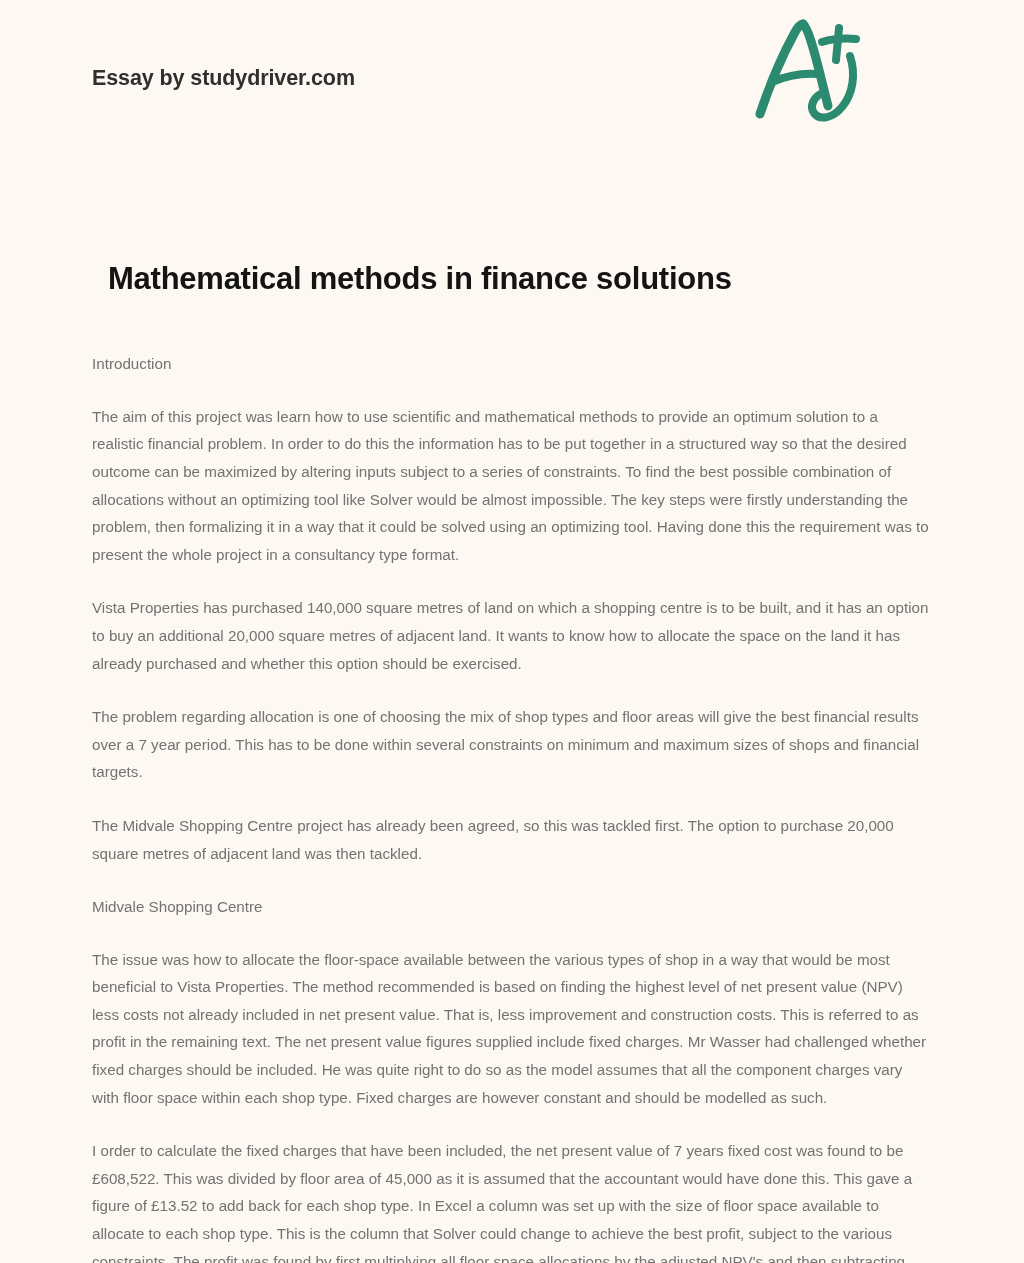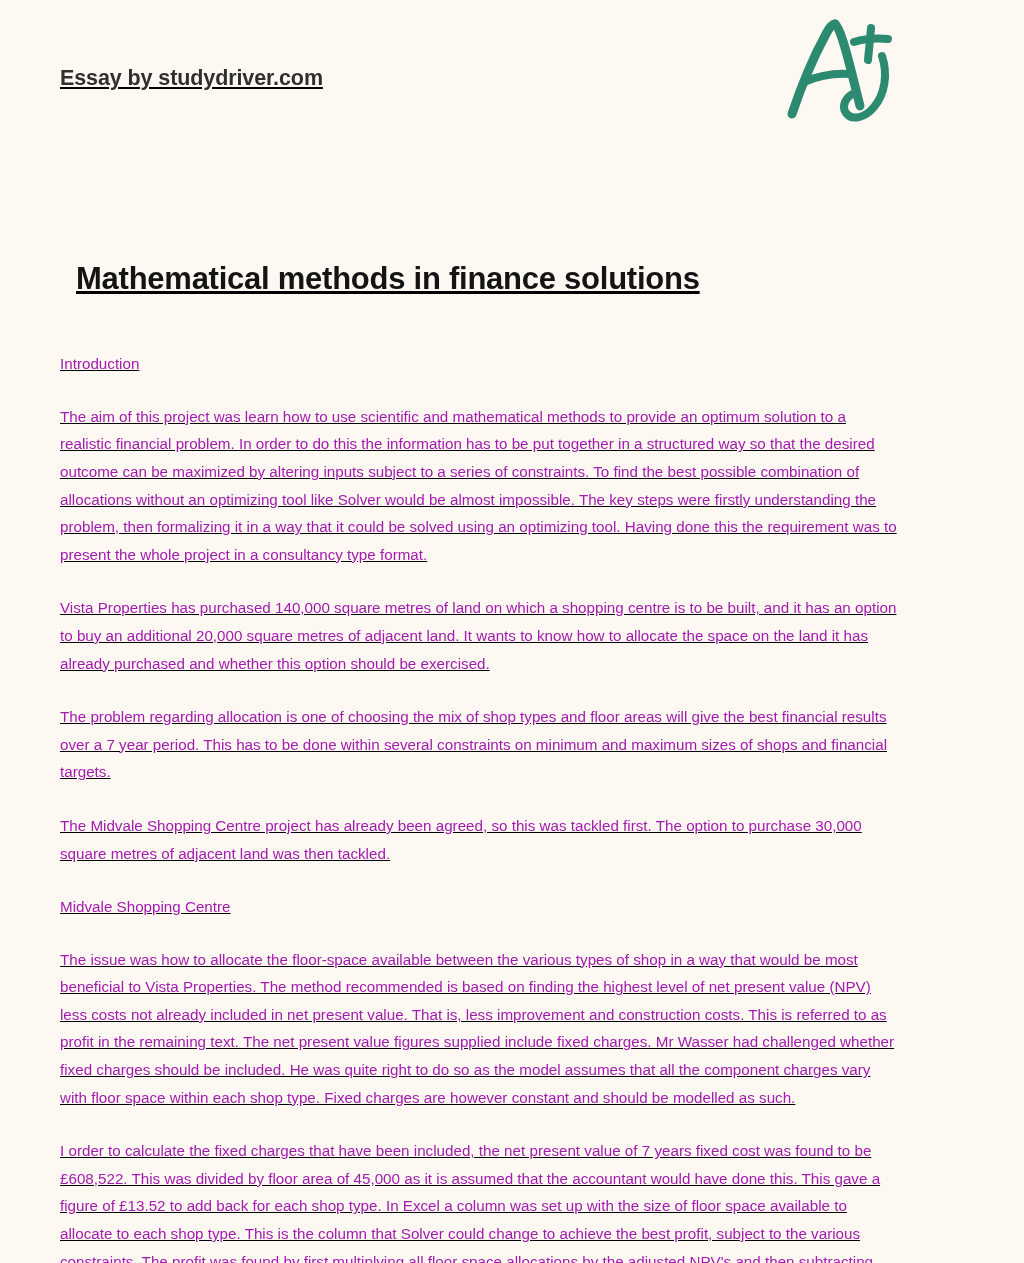--- a/index.html
+++ b/index.html
@@ -13,22 +13,21 @@
     font-family: "Liberation Sans", sans-serif;
     overflow: hidden;
     position: relative;
   }
 
   .page {
     position: relative;
     width: 1024px;
     height: 1263px;
     box-sizing: border-box;
-    padding: 0 60px;
-    text-decoration: underline;
+    padding: 0 92px;
   }
 
   
   .header {
     position: relative;
     padding-top: 66px;
     height: 118px;
     box-sizing: border-box;
   }
 
@@ -75,21 +74,21 @@
   }
 
   
   .body-content {
     padding-top: 37px;
   }
 
   .section-heading,
   .para {
     font-size: 15.2px;
-    color: #a21caf;
+    color: #737373;
     line-height: 27.6px;
     margin: 0 0 26px 0;
     text-align: left;
     max-width: 840px;
   }
 
   .section-heading {
     margin-bottom: 25px;
   }
 
@@ -126,19 +125,19 @@
     </div>
   </div>
 
   <h1 class="doc-title">Mathematical methods in finance solutions</h1>
 
   <div class="body-content" id="body-content">
       <p class="section-heading">Introduction</p>
       <p class="para">The aim of this project was learn how to use scientific and mathematical methods to provide an optimum solution to a realistic financial problem. In order to do this the information has to be put together in a structured way so that the desired outcome can be maximized by altering inputs subject to a series of constraints. To find the best possible combination of allocations without an optimizing tool like Solver would be almost impossible. The key steps were firstly understanding the problem, then formalizing it in a way that it could be solved using an optimizing tool. Having done this the requirement was to present the whole project in a consultancy type format.</p>
       <p class="para">Vista Properties has purchased 140,000 square metres of land on which a shopping centre is to be built, and it has an option to buy an additional 20,000 square metres of adjacent land. It wants to know how to allocate the space on the land it has already purchased and whether this option should be exercised.</p>
       <p class="para">The problem regarding allocation is one of choosing the mix of shop types and floor areas will give the best financial results over a 7 year period. This has to be done within several constraints on minimum and maximum sizes of shops and financial targets.</p>
-      <p class="para">The Midvale Shopping Centre project has already been agreed, so this was tackled first. The option to purchase 30,000 square metres of adjacent land was then tackled.</p>
+      <p class="para">The Midvale Shopping Centre project has already been agreed, so this was tackled first. The option to purchase 20,000 square metres of adjacent land was then tackled.</p>
       <p class="section-heading">Midvale Shopping Centre</p>
       <p class="para">The issue was how to allocate the floor-space available between the various types of shop in a way that would be most beneficial to Vista Properties. The method recommended is based on finding the highest level of net present value (NPV) less costs not already included in net present value. That is, less improvement and construction costs. This is referred to as profit in the remaining text. The net present value figures supplied include fixed charges. Mr Wasser had challenged whether fixed charges should be included. He was quite right to do so as the model assumes that all the component charges vary with floor space within each shop type. Fixed charges are however constant and should be modelled as such.</p>
       <p class="para">I order to calculate the fixed charges that have been included, the net present value of 7 years fixed cost was found to be £608,522. This was divided by floor area of 45,000 as it is assumed that the accountant would have done this. This gave a figure of £13.52 to add back for each shop type. In Excel a column was set up with the size of floor space available to allocate to each shop type. This is the column that Solver could change to achieve the best profit, subject to the various constraints. The profit was found by first multiplying all floor space allocations by the adjusted NPV's and then subtracting construction and improvement costs. Construction costs were £6 times the total floor space in metres. Improvement costs were th</p>
     </div>
 
 </div>
 
 </body></html>

